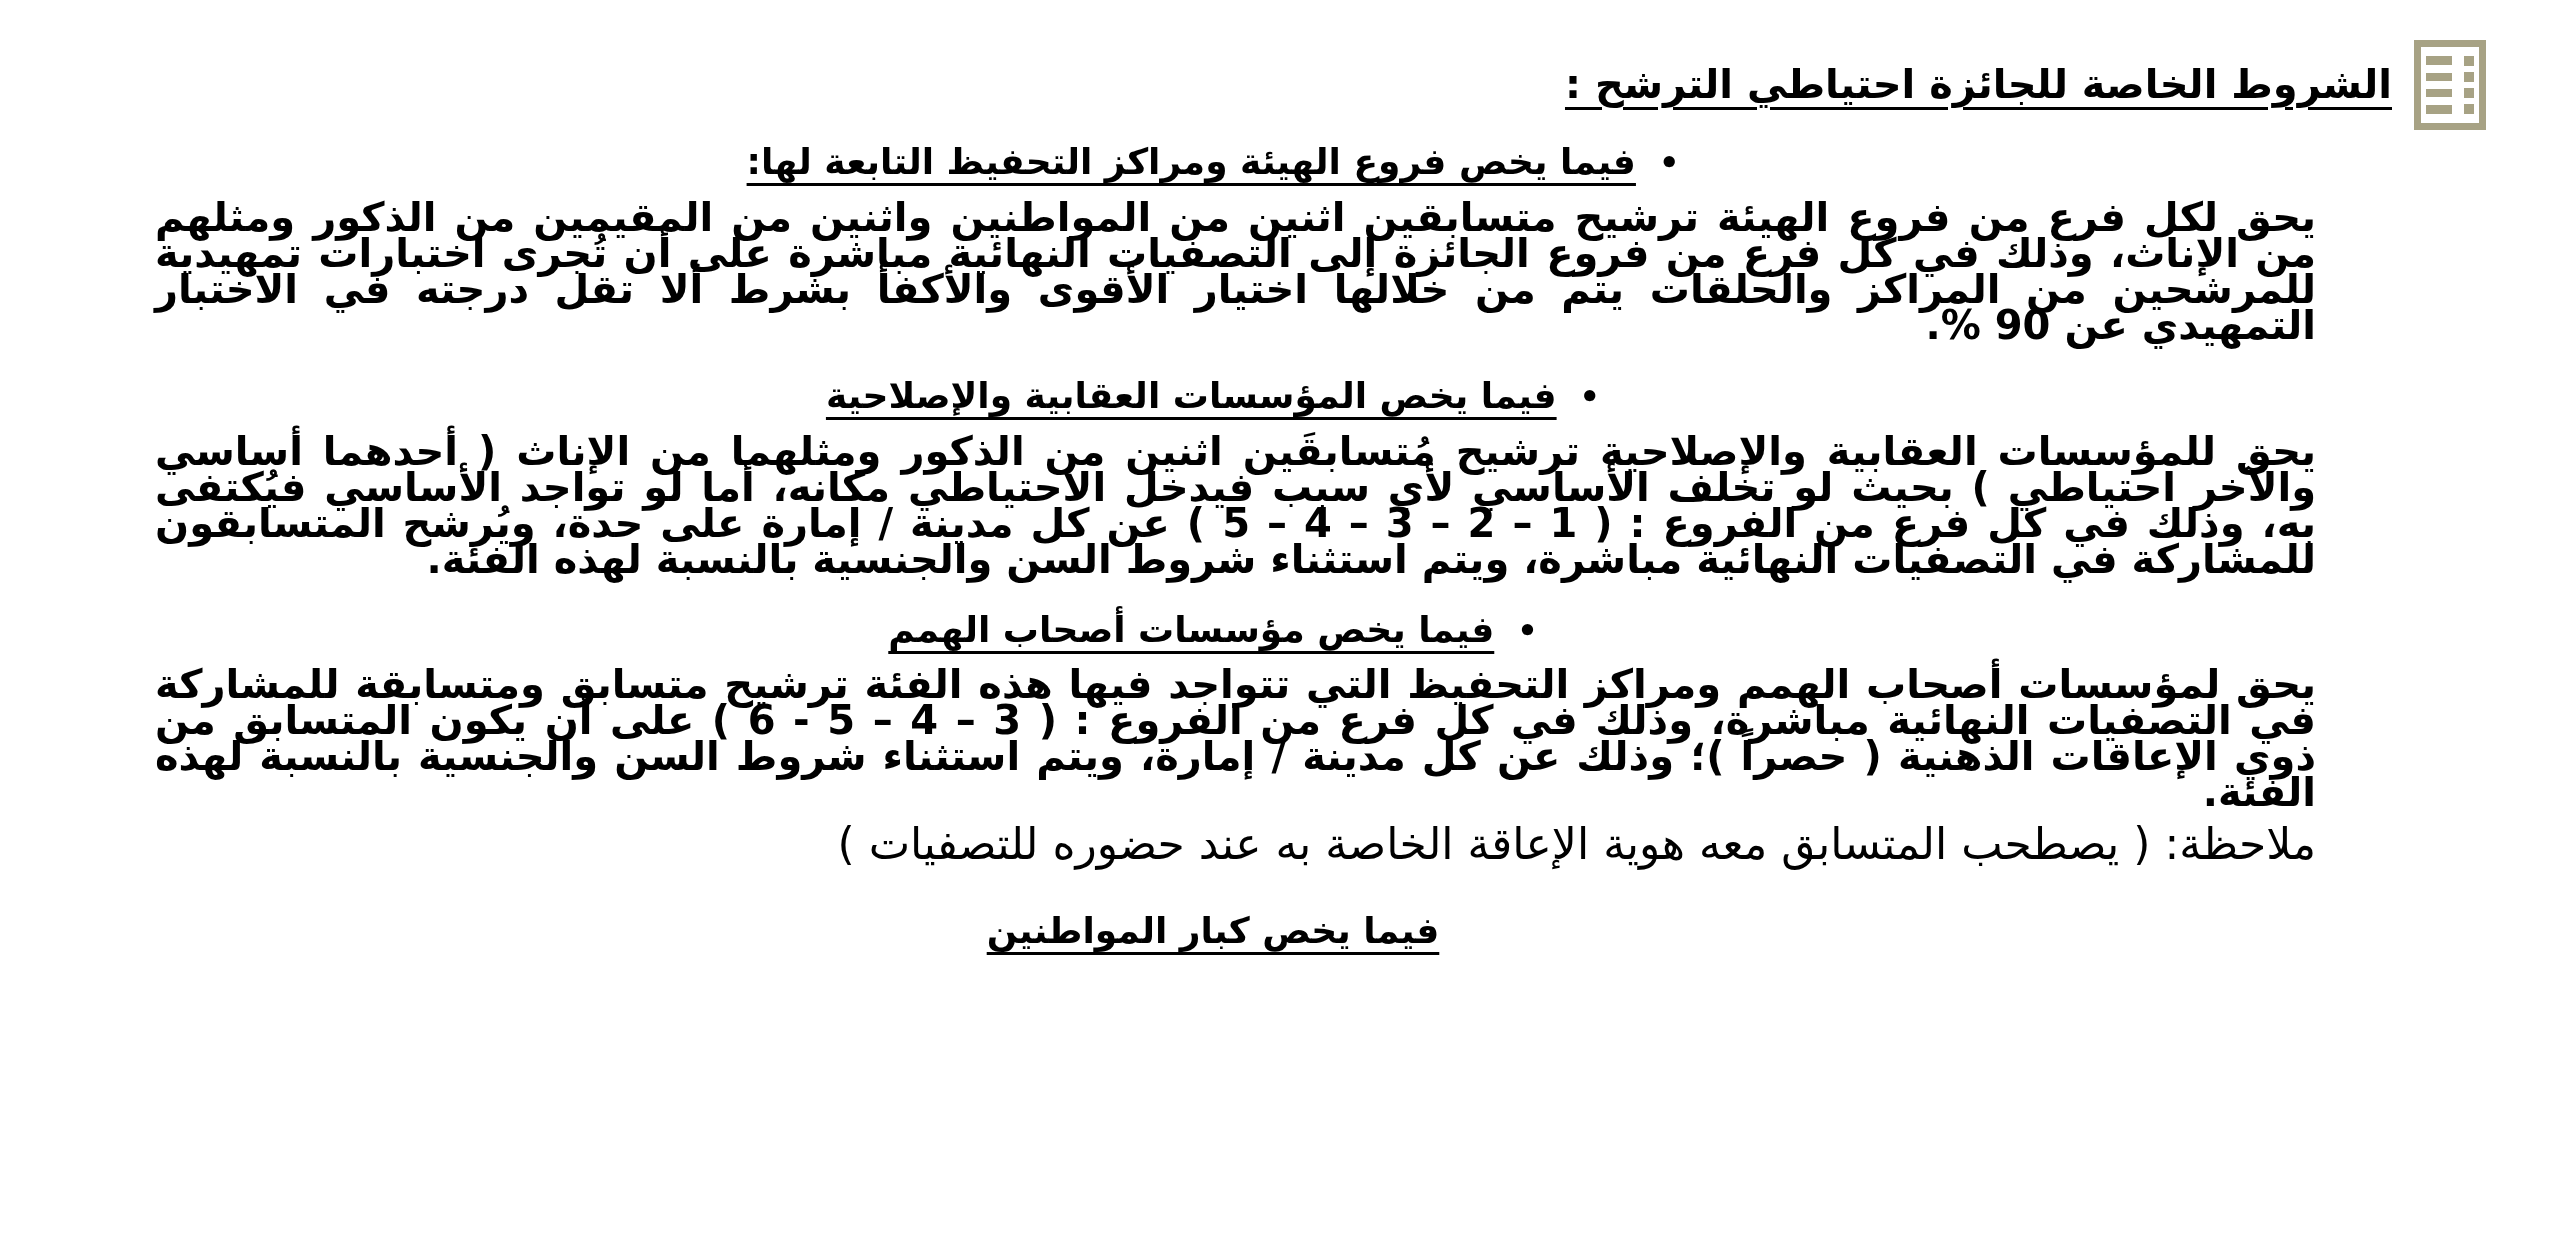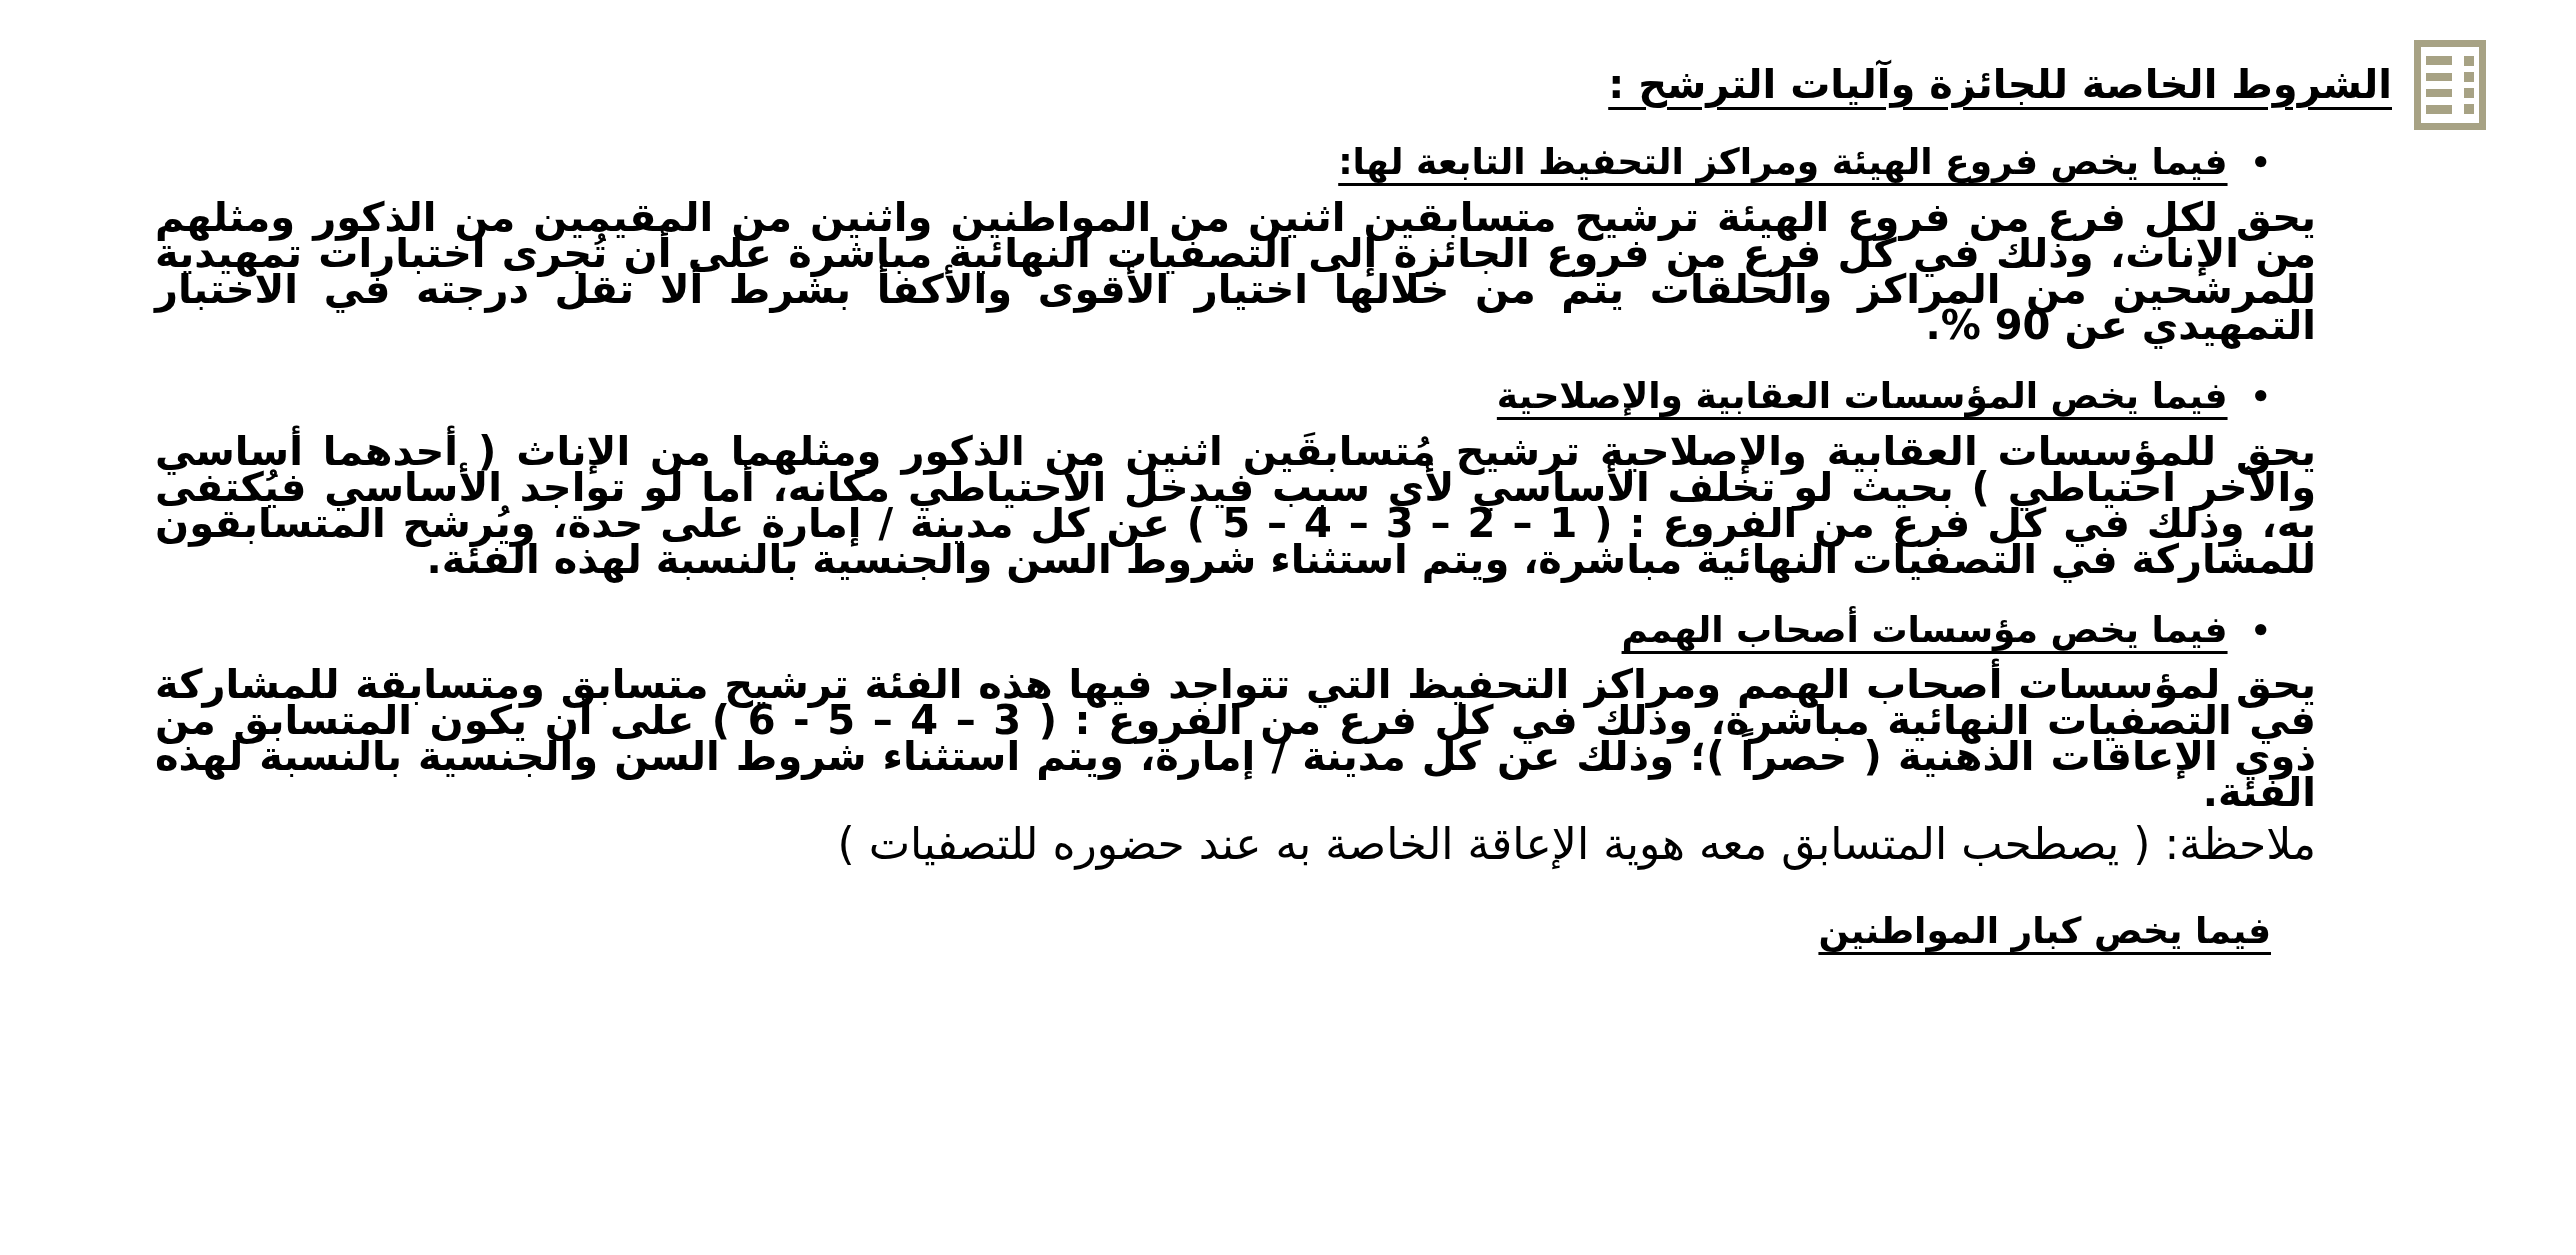--- a/index.html
+++ b/index.html
@@ -68,21 +68,21 @@
 
   .section { margin-top: 30px; }
   .section.gap-large { }
   .section.tight { margin-top: 37px; }
 
   .section-heading {
     padding-right: 45px;
     font-size: 36px;
     font-weight: bold;
     line-height: 1.3;
-    text-align: right;
+    text-align: center;
   }
   .bullet {
     display: inline-block;
     margin-left: 23px;
     font-weight: bold;
     font-size: 32px;
     vertical-align: middle;
   }
   .heading-text {
     text-decoration: underline;
@@ -121,21 +121,21 @@
       <span class="dash"></span>
       <span class="sq"></span>
     </div>
   <div class="row">
       <span class="dash"></span>
       <span class="sq"></span>
     </div>
 </div>
 
 <div class="title-row">
-  <span class="page-title">الشروط الخاصة للجائزة وآليات الترشح :</span>
+  <span class="page-title">الشروط الخاصة للجائزة احتياطي الترشح :</span>
 </div>
 
 <div class="content">
 
   <div class="section">
     <div class="section-heading">
       <span class="bullet">•</span><span class="heading-text">فيما يخص فروع الهيئة ومراكز التحفيظ التابعة لها:</span>
     </div>
     <p class="section-body">يحق لكل فرع من فروع الهيئة ترشيح متسابقين اثنين من المواطنين واثنين من المقيمين من الذكور  ومثلهم من الإناث، وذلك في كل فرع من فروع الجائزة إلى التصفيات النهائية مباشرة على أن تُجرى اختبارات تمهيدية للمرشحين من المراكز والحلقات يتم من خلالها اختيار الأقوى والأكفأ بشرط ألا تقل درجته في الاختبار التمهيدي عن 90 %.</p>
   </div>

